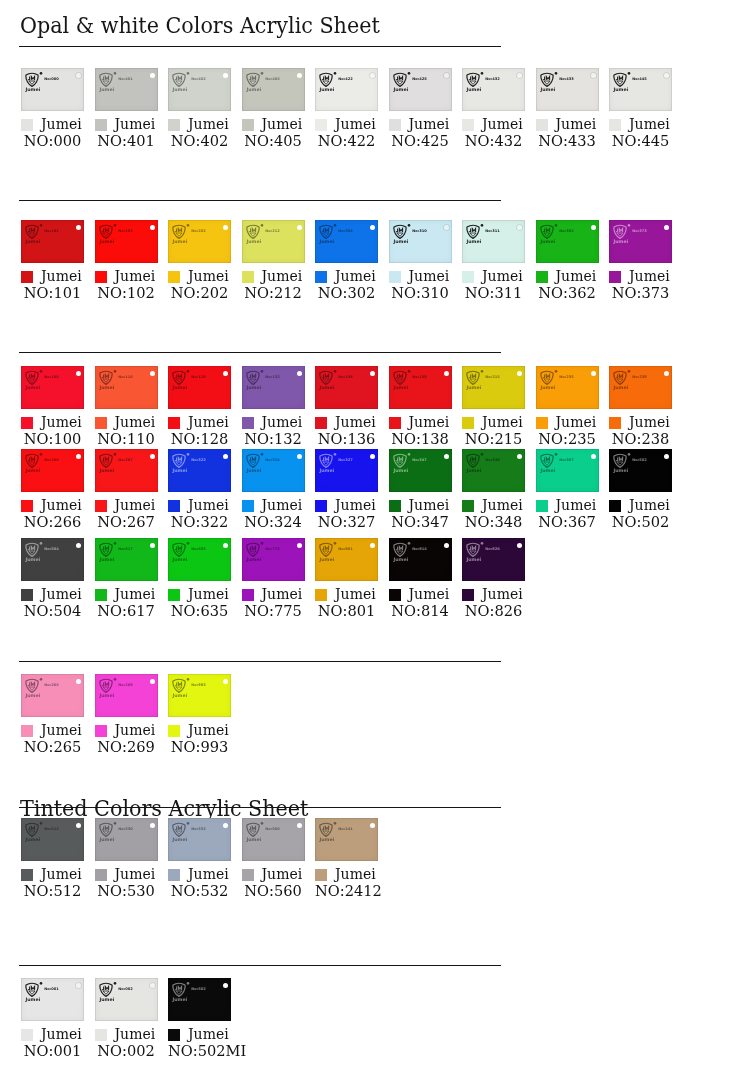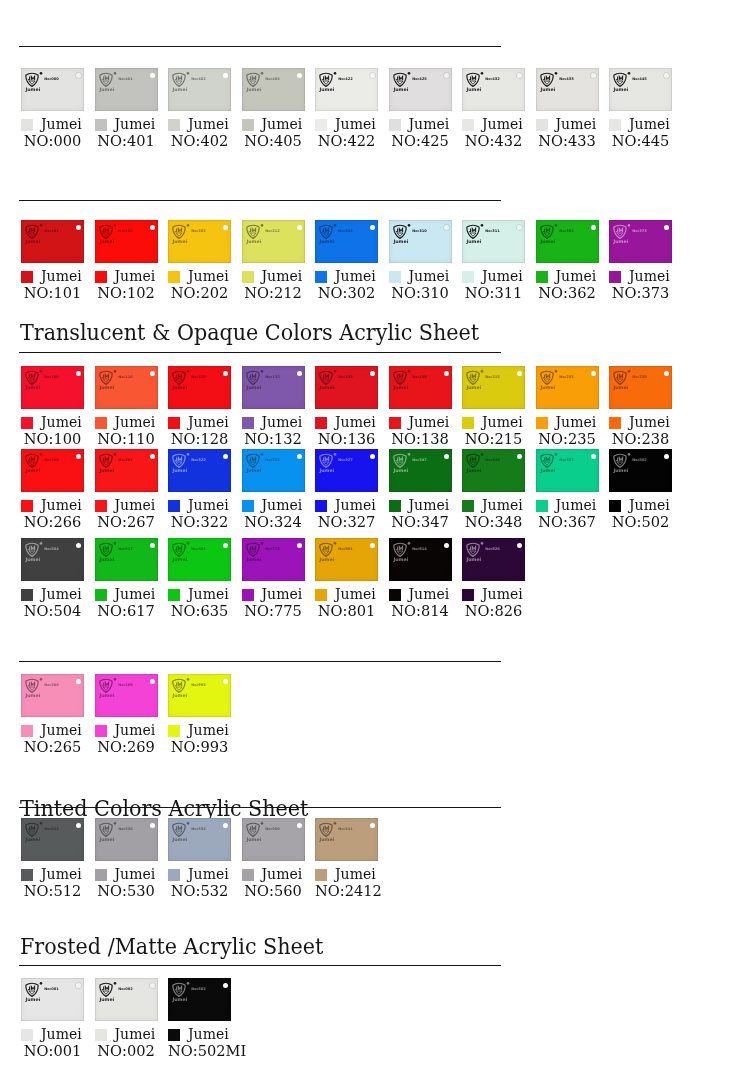--- a/index.html
+++ b/index.html
@@ -19,20 +19,21 @@
   .lab{position:absolute;left:0;width:63px;}
   .lab-row{display:flex;align-items:center;height:13px;}
   .chip{width:12px;height:12px;flex:0 0 auto;}
   .lbl{font-family:"DejaVu Serif",serif;font-size:14px;line-height:13px;color:#131313;margin-left:8px;}
   .no{font-family:"DejaVu Serif",serif;font-size:14.6px;line-height:19px;color:#131313;text-align:center;width:63px;}
 </style>
 </head>
 <body>
 
 <div id="page">
+    <div class="sec-title" style="top:14px">Opal &amp; white Colors Acrylic Sheet</div>
     <div class="sec-rule" style="top:46px"></div>
     <div class="card" style="left:21px;top:68px">
       <div class="sw" style="background:#e3e3e1">
         <div class="mark" style="color:#000000;opacity:0.88;mix-blend-mode:multiply"><svg viewBox="0 0 68 44" width="34" height="22">
             <g>
               <path d="M2 6 C9 1.5 19 1.5 26 6 C27.5 16 20.5 25.5 14 28.8 C7.5 25.5 0.5 16 2 6 Z" fill="none" stroke="currentColor" stroke-width="2.4" stroke-linejoin="round"></path>
               <path d="M9.2 9.2 v5.4 a2.1 2.1 0 0 1 -3.2 0" fill="none" stroke="currentColor" stroke-width="2.1"></path>
               <path d="M12.6 15.9 v-6.9 l3.3 4.9 l3.3 -4.9 v6.9" fill="none" stroke="currentColor" stroke-width="2.1"></path>
               <path d="M7.8 18 L20.2 18 L14 24.6 Z" fill="none" stroke="currentColor" stroke-width="1.6" stroke-linejoin="round"></path>
             </g>
@@ -435,21 +436,20 @@
         <div class="hole" style="background:#ffffff"></div>
       </div>
       <div class="lab" style="top:50px">
         <div class="lab-row">
           <div class="chip" style="background:#97169a"></div>
           <div class="lbl">Jumei</div>
         </div>
         <div class="no">NO:373</div>
       </div>
     </div>
-    <div class="sec-title" style="top:321px">Translucent &amp; Opaque Colors Acrylic Sheet</div>
     <div class="sec-rule" style="top:352px"></div>
     <div class="card" style="left:21px;top:366px">
       <div class="sw" style="background:#f5102b">
         <div class="mark" style="color:#000000;opacity:0.45;mix-blend-mode:multiply"><svg viewBox="0 0 68 44" width="34" height="22">
             <g>
               <path d="M2 6 C9 1.5 19 1.5 26 6 C27.5 16 20.5 25.5 14 28.8 C7.5 25.5 0.5 16 2 6 Z" fill="none" stroke="currentColor" stroke-width="2.4" stroke-linejoin="round"></path>
               <path d="M9.2 9.2 v5.4 a2.1 2.1 0 0 1 -3.2 0" fill="none" stroke="currentColor" stroke-width="2.1"></path>
               <path d="M12.6 15.9 v-6.9 l3.3 4.9 l3.3 -4.9 v6.9" fill="none" stroke="currentColor" stroke-width="2.1"></path>
               <path d="M7.8 18 L20.2 18 L14 24.6 Z" fill="none" stroke="currentColor" stroke-width="1.6" stroke-linejoin="round"></path>
             </g>
@@ -1199,21 +1199,20 @@
         <div class="hole" style="background:#ffffff"></div>
       </div>
       <div class="lab" style="top:50px">
         <div class="lab-row">
           <div class="chip" style="background:#bc9e7c"></div>
           <div class="lbl">Jumei</div>
         </div>
         <div class="no">NO:2412</div>
       </div>
     </div>
-    <div class="sec-title" style="top:935px">Frosted /Matte Acrylic Sheet</div>
     <div class="sec-rule" style="top:965px"></div>
     <div class="card" style="left:21px;top:978px">
       <div class="sw" style="background:#e6e6e6">
         <div class="mark" style="color:#000000;opacity:0.88;mix-blend-mode:multiply"><svg viewBox="0 0 68 44" width="34" height="22">
             <g>
               <path d="M2 6 C9 1.5 19 1.5 26 6 C27.5 16 20.5 25.5 14 28.8 C7.5 25.5 0.5 16 2 6 Z" fill="none" stroke="currentColor" stroke-width="2.4" stroke-linejoin="round"></path>
               <path d="M9.2 9.2 v5.4 a2.1 2.1 0 0 1 -3.2 0" fill="none" stroke="currentColor" stroke-width="2.1"></path>
               <path d="M12.6 15.9 v-6.9 l3.3 4.9 l3.3 -4.9 v6.9" fill="none" stroke="currentColor" stroke-width="2.1"></path>
               <path d="M7.8 18 L20.2 18 L14 24.6 Z" fill="none" stroke="currentColor" stroke-width="1.6" stroke-linejoin="round"></path>
             </g>

